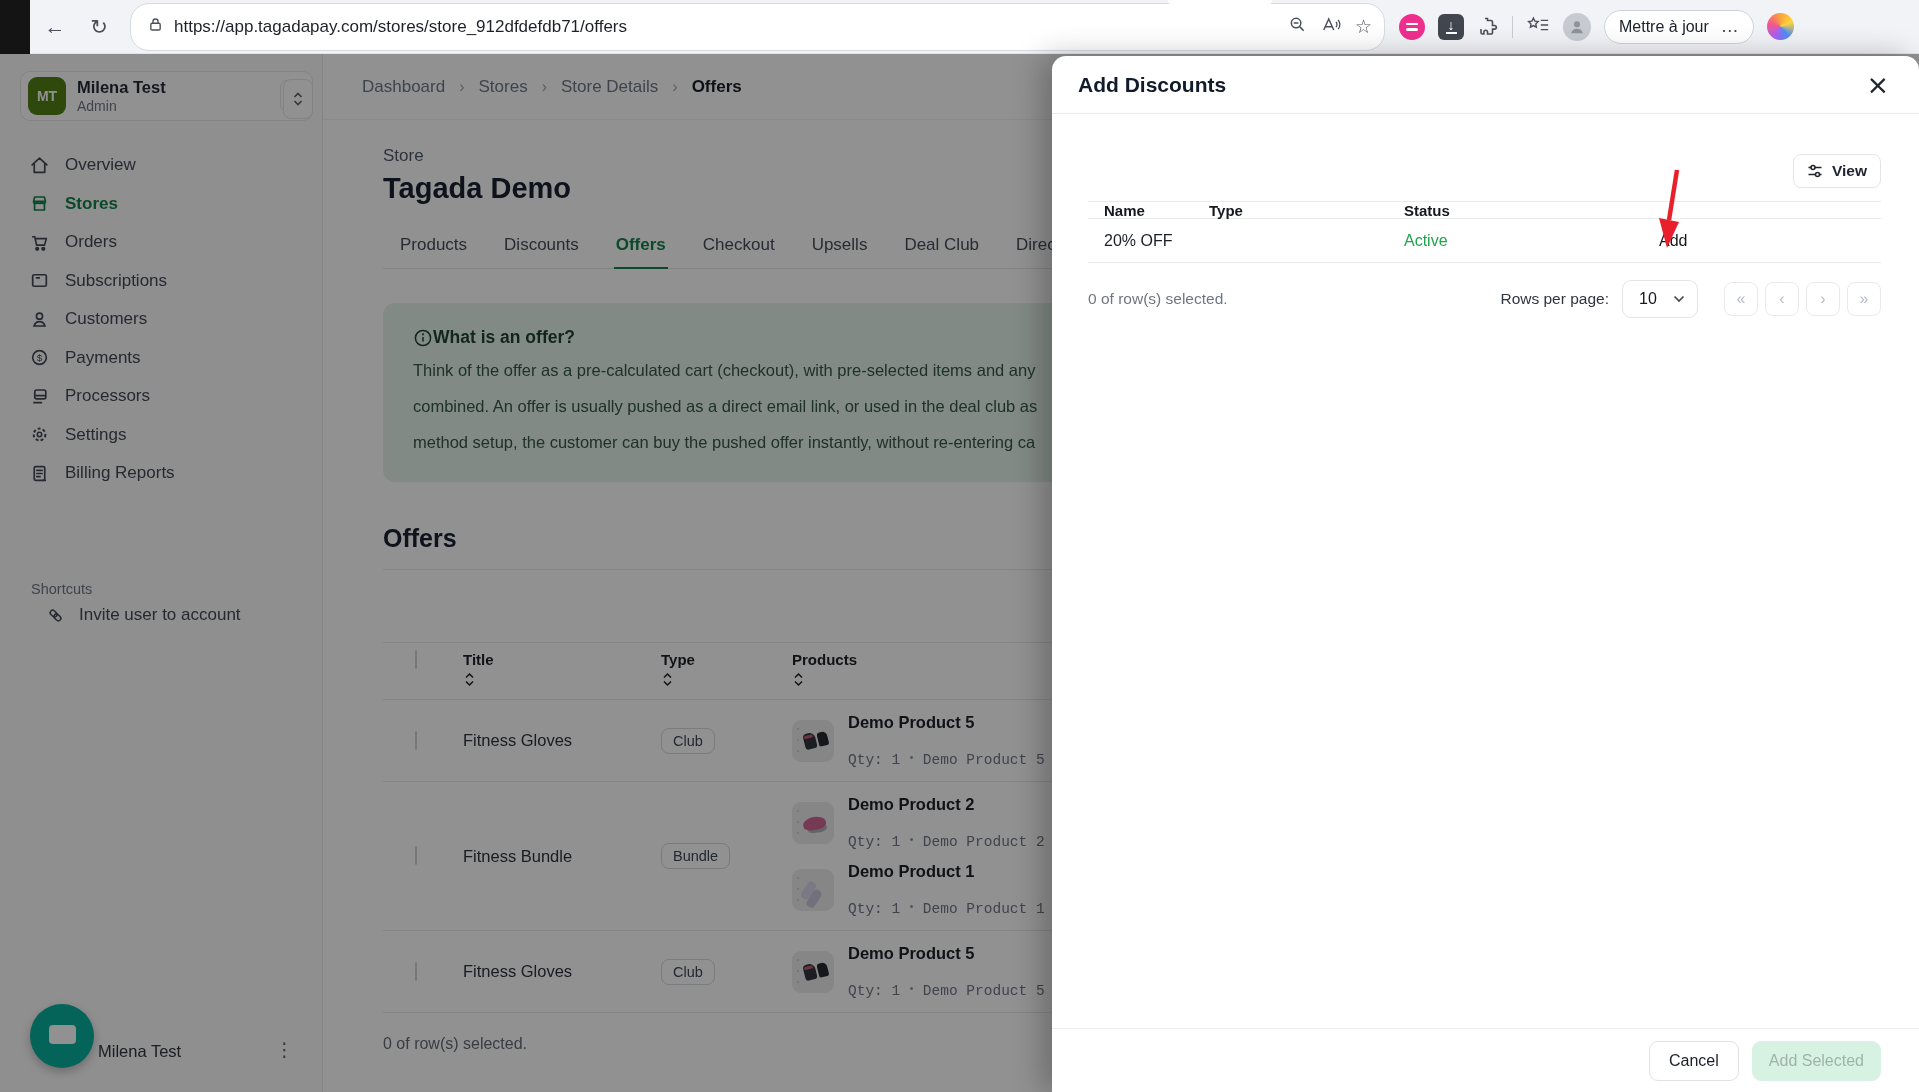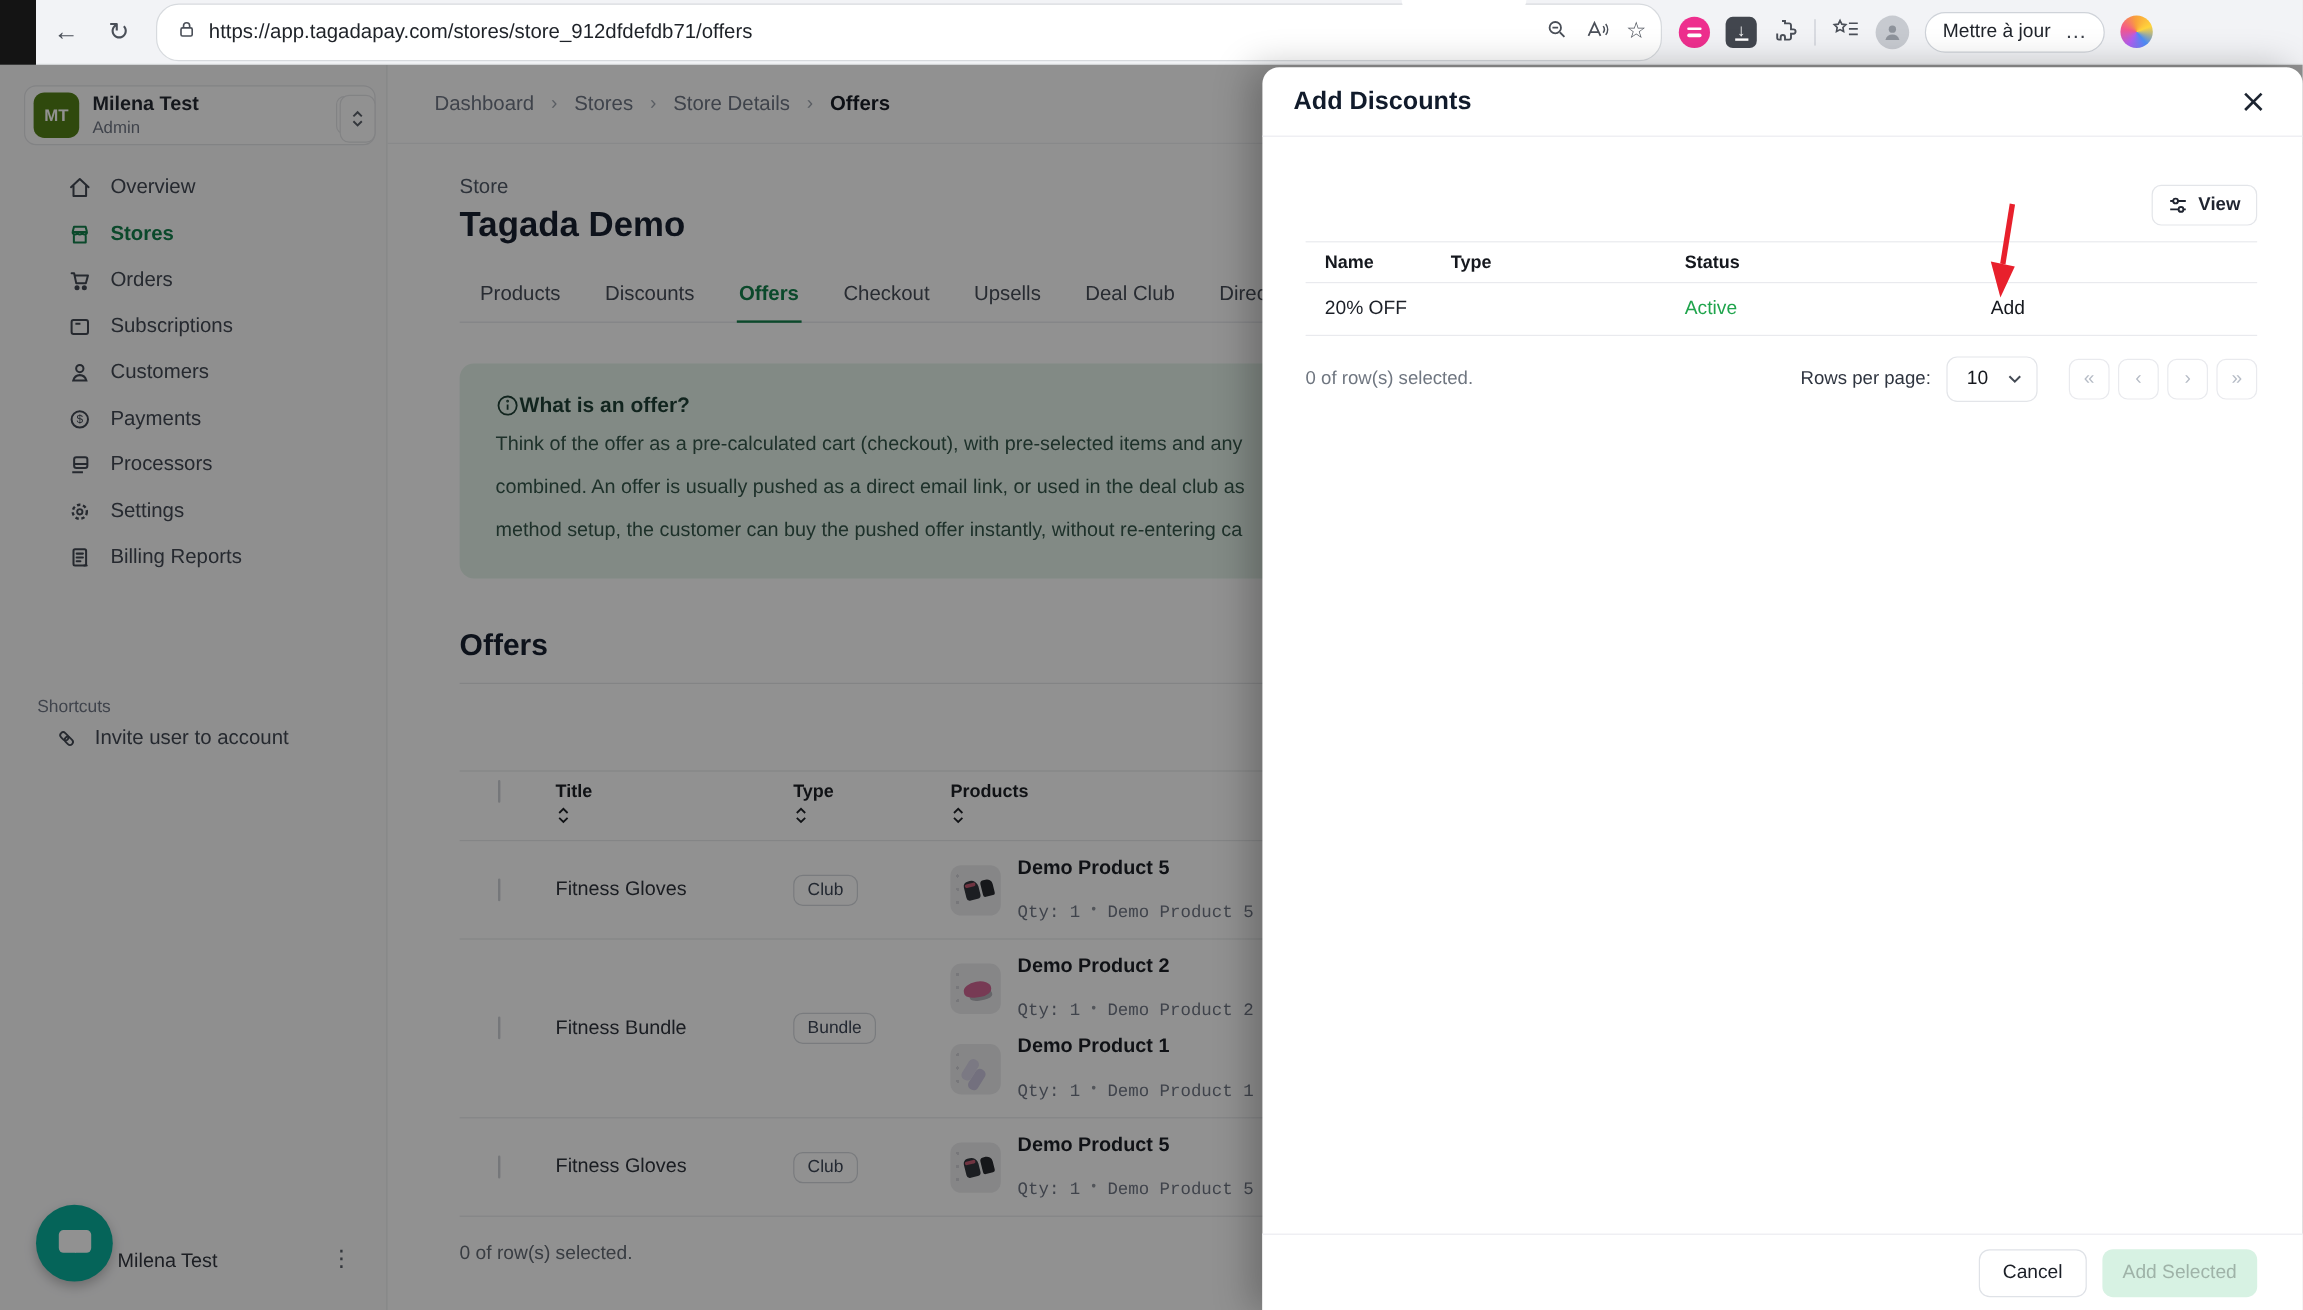--- a/index.html
+++ b/index.html
@@ -29,21 +29,21 @@
   .app { position:absolute; left:0; top:54px; width:1919px; height:1038px; background:#fff; overflow:hidden; }
 
   
   .sidebar { position:absolute; left:0; top:0; width:323px; height:100%; background:#fbfbfc; border-right:1px solid #e7e8ea; }
   .account-card { position:absolute; left:20px; top:17px; width:293px; height:50px; background:#fff; border:1px solid #e4e5e8; border-radius:10px; display:flex; align-items:center; padding:0 8px 0 7px; cursor:pointer; }
   .account-avatar { width:38px; height:38px; border-radius:9px; background:#4d7c0f; color:#fff; font-size:14px; font-weight:700; display:flex; align-items:center; justify-content:center; }
   .account-texts { margin-left:11px; flex:1; }
   .account-name { font-size:16.5px; font-weight:700; color:#1d212a; }
   .account-role { font-size:14px; color:#6b7280; margin-top:1px; }
   .nav { position:absolute; left:0; top:92px; width:100%; }
-  .nav-item { height:38.5px; display:flex; padding-left:56px; gap:15px; font-size:17px; color:#3c434e; cursor:pointer; }
+  .nav-item { height:38.5px; display:flex; align-items:center; padding-left:29px; gap:15px; font-size:17px; color:#3c434e; cursor:pointer; }
   .nav-item svg { flex:none; }
   .nav-item.active { color:#0c7c46; font-weight:600; }
   .shortcuts-label { position:absolute; left:31px; top:527px; font-size:14.5px; color:#6b7280; }
   .shortcut-item { position:absolute; left:46px; top:551px; display:flex; align-items:center; gap:14px; font-size:17px; color:#3c434e; cursor:pointer; }
   .side-footer { position:absolute; left:0; bottom:12px; width:100%; height:56px; }
   .footer-name { position:absolute; left:98px; top:18px; font-size:16.5px; color:#2a2f37; }
   .footer-dots { position:absolute; right:28px; top:14px; font-size:19px; color:#555b64; font-family:"DejaVu Sans",sans-serif; cursor:pointer; }
   .chat-bubble { position:absolute; left:30px; top:-20px; width:64px; height:64px; border-radius:50%; background:#00ae99; box-shadow:0 4px 10px rgba(0,0,0,.25); display:flex; align-items:center; justify-content:center; cursor:pointer; }
   .bubble-glyph { width:27px; height:19px; background:#fff; border-radius:4px; position:relative; margin-top:-4px; }
   .bubble-glyph::after { content:""; position:absolute; left:8px; bottom:-6px; width:0; height:0; border:6px solid transparent; border-top:7px solid #fff; }
@@ -102,21 +102,21 @@
   
   .drawer { position:absolute; left:1052px; top:56px; width:867px; height:1036px; background:#fff; border-radius:14px 14px 0 0; box-shadow:-10px 0 30px rgba(0,0,0,.25); z-index:50; }
   .drawer-header { height:58px; display:flex; align-items:center; justify-content:space-between; padding:0 30px 0 26px; border-bottom:1px solid #ececf0; }
   .drawer-title { font-size:21px; font-weight:700; color:#111b2b; }
   .drawer-close { font-size:27px; line-height:1; color:#1c2430; cursor:pointer; font-family:"DejaVu Sans",sans-serif; }
   .drawer-body { padding:26px 38px 0 36px; }
   .toolbar { display:flex; justify-content:flex-end; margin-top:14px; }
   .view-btn { height:34px; border:1px solid #e3e5e9; border-radius:8px; background:#fff; display:flex; align-items:center; gap:9px; padding:0 13px; font-size:15.5px; font-weight:600; color:#1f2430; cursor:pointer; }
   .dtable { margin-top:13px; }
   .drow { display:grid; grid-template-columns:105px 195px 255px 1fr; align-items:center; padding:0 16px; }
-  .dhead { border-top:1px solid #e9eaee; border-bottom:1px solid #e9eaee; height:35px; }
+  .dhead { border-top:1px solid #e9eaee; border-bottom:1px solid #e9eaee; height:18px; }
   .dhead div { font-size:15px; font-weight:700; color:#15181e; }
   .dbody { height:44px; border-bottom:1px solid #e9eaee; }
   .dname { font-size:16px; color:#1b1f27; }
   .dstatus { font-size:16px; color:#1fa44c; }
   .dadd { font-size:16px; font-weight:500; color:#15181e; cursor:pointer; }
   .dpager { display:flex; align-items:center; margin-top:17px; }
   .dsel { font-size:15.5px; color:#6f7680; flex:1; }
   .rpp-label { font-size:15.5px; font-weight:500; color:#2f3540; margin-right:13px; }
   .rpp-select { width:76px; height:38px; border:1px solid #e3e5e9; border-radius:9px; display:flex; align-items:center; justify-content:space-between; padding:0 12px 0 16px; font-size:16px; color:#15181e; cursor:pointer; }
   .pager-btns { display:flex; gap:7px; margin-left:26px; }

